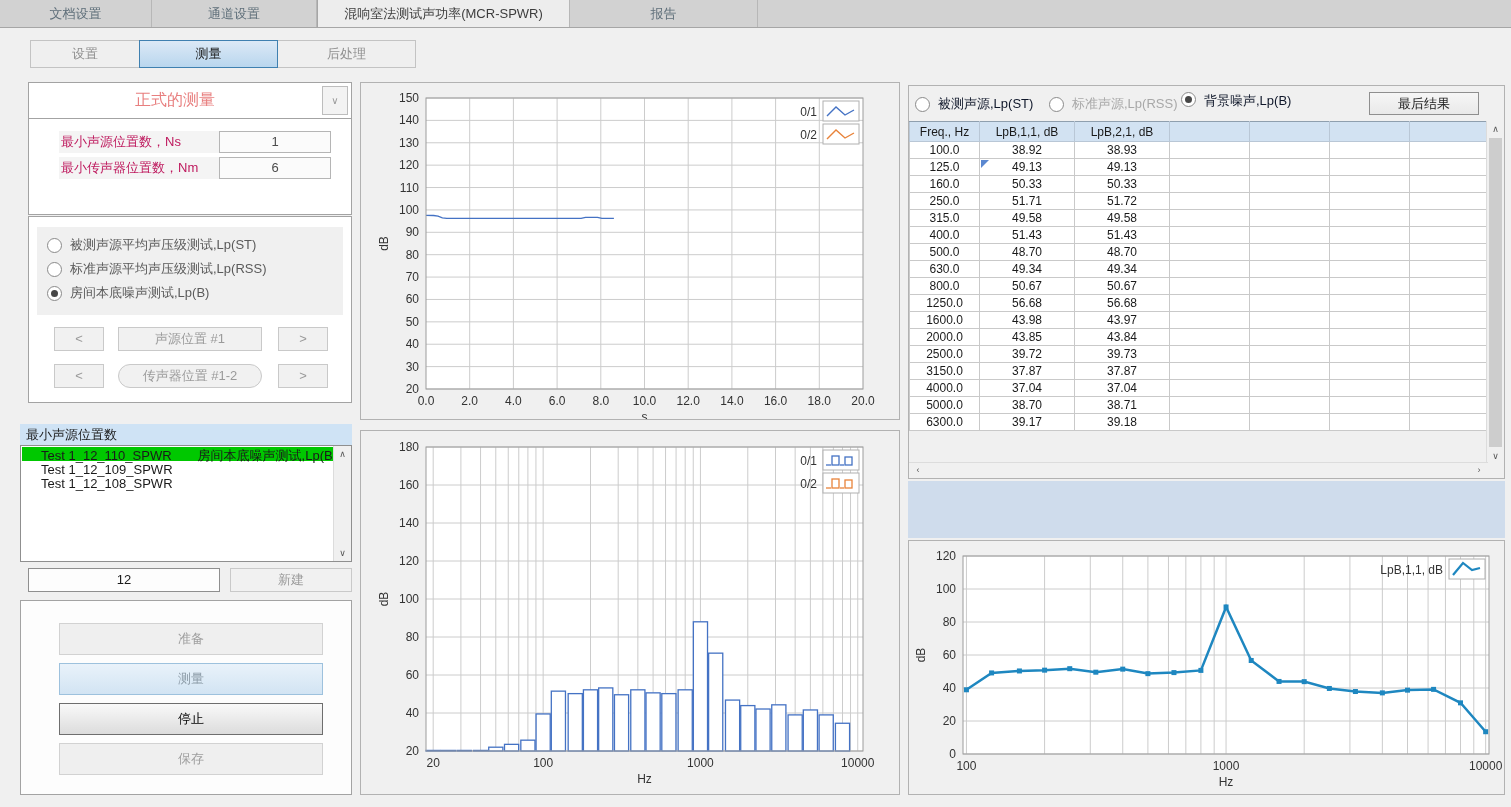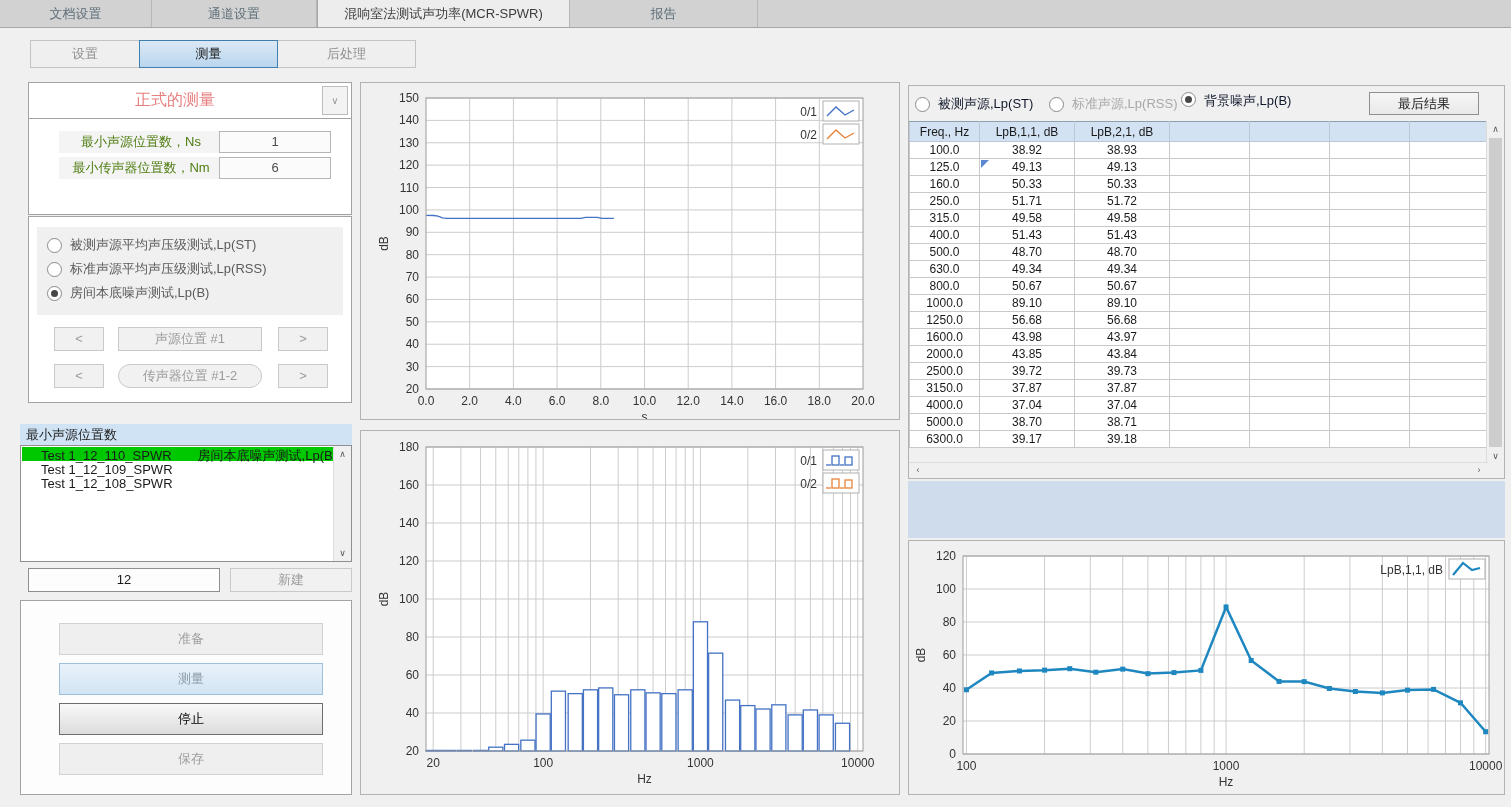--- a/index.html
+++ b/index.html
@@ -25,21 +25,21 @@
 
   
   .wbox{position:absolute;background:#fff;border:1px solid #a3a3a3;box-sizing:border-box;}
 
   
   .mode-text{position:absolute;left:0;right:30px;top:0;bottom:0;display:flex;align-items:center;justify-content:center;color:#e87f7f;font-size:16px;}
   .mode-drop{position:absolute;right:3px;top:3px;width:24px;bottom:3px;background:#f3f3f3;border:1px solid #bdbdbd;color:#9a9a9a;font-size:10px;display:flex;align-items:center;justify-content:center;}
 
   
   .param-row{position:absolute;left:28px;height:22px;}
-  .param-label{position:absolute;left:30px;top:0;width:160px;height:22px;line-height:22px;background:#f4f4f4;color:#4d7c0f;padding-left:2px;white-space:nowrap;text-align:center;}
+  .param-label{position:absolute;left:30px;top:0;width:160px;height:22px;line-height:22px;background:#f4f4f4;color:#be185d;padding-left:2px;white-space:nowrap;}
   .param-input{position:absolute;left:190px;top:0;width:112px;height:22px;line-height:20px;background:#fbfbfb;border:1px solid #b5b5b5;box-sizing:border-box;text-align:center;color:#4c4c4c;}
 
   
   .radio-row{display:flex;align-items:center;height:24px;cursor:default;}
   .radio-dot{width:13px;height:13px;border:1px solid #8a8a8a;border-radius:50%;background:#fff;margin-right:8px;position:relative;flex:0 0 auto;}
   .radio-dot.checked:after{content:"";position:absolute;left:3px;top:3px;width:7px;height:7px;border-radius:50%;background:#474747;}
   .radio-label{color:#5a5a5a;font-size:13px;white-space:nowrap;}
   .radio-label.dark{color:#0f172a;}
   .radio-label.dim{color:#a8a8a8;}
 
@@ -442,29 +442,20 @@
           <tr>
             <td>800.0</td>
             <td>50.67</td>
             <td>50.67</td>
             <td></td>
             <td></td>
             <td></td>
             <td></td>
           </tr>
           <tr>
-            <td>1000.0</td>
-            <td>89.10</td>
-            <td>89.10</td>
-            <td></td>
-            <td></td>
-            <td></td>
-            <td></td>
-          </tr>
-          <tr>
             <td>1250.0</td>
             <td>56.68</td>
             <td>56.68</td>
             <td></td>
             <td></td>
             <td></td>
             <td></td>
           </tr>
           <tr>
             <td>1600.0</td>

